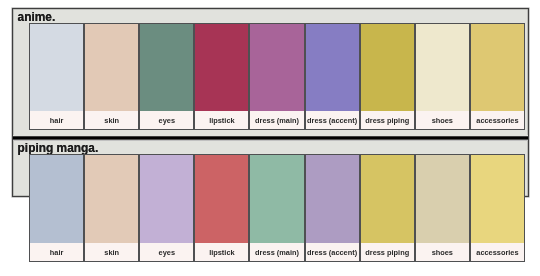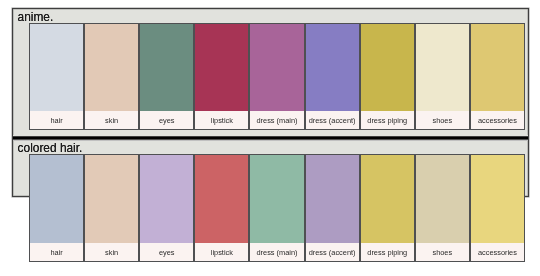--- a/index.html
+++ b/index.html
@@ -1,18 +1,18 @@
 <!DOCTYPE html>
 <html style="--page-bg: #ffffff; --frame-bg: #e1e2dd; --frame-border: #3e3e3e; --swatch-border: #4f5052; --label-bg: #fbf3f1; --label-fg: #2a2a2a; --title-fg: #1c1c1c; --divider: #000000;"><head>
 <meta charset="utf-8">
 <style>
   html,body{margin:0;padding:0;}
   html{--page-bg:#ffffff;--frame-bg:#e1e2dd;--frame-border:#3e3e3e;--swatch-border:#4f5052;--label-bg:#fbf3f1;--label-fg:#2a2a2a;--title-fg:#1c1c1c;--divider:#000000;}
   body{width:540px;height:276px;background:var(--page-bg);font-family:"Liberation Sans",sans-serif;overflow:hidden;-webkit-font-smoothing:antialiased;}
-  .frame{position:absolute;left:12px;top:8px;width:517px;height:189px;background:var(--frame-bg);box-sizing:border-box;border:1px solid var(--frame-border);box-shadow:0 0 0 0.55px #a5a5a5, inset 0 0 0 0.55px #9d9e9b;}
+  .frame{position:absolute;left:12px;top:8px;width:517px;height:189px;background:var(--frame-bg);box-sizing:border-box;border:1px solid var(--frame-border);box-shadow:0 0 0 0.55px #a5a5a5, inset 0 0 0 0.55px #9d9e9b;font-weight:bold;}
   .panel{position:relative;}
   .panel-title{font-size:11.9px;color:var(--title-fg);height:14.1px;line-height:16.2px;padding-left:4.6px;letter-spacing:0px;text-shadow:0 0 0.35px currentColor;}
   .swatches{display:flex;padding:0 3px 0 16px;}
   .swatch{width:56.33px;border:1.6px solid var(--swatch-border);box-sizing:border-box;}
   .chip{height:87.4px;}
   .label{background:var(--label-bg);font-size:7.4px;text-align:center;color:var(--label-fg);line-height:19.0px;height:17.1px;}
   .divider{height:6px;background:linear-gradient(to bottom,var(--frame-bg) 0px,var(--frame-bg) 1px,#404040 1px,#404040 2px,var(--divider) 2px,var(--divider) 4px,#505050 4px,#505050 5px,#c0c0c0 5px,#c0c0c0 6px);}
   .gap1{height:5.3px;}
   .panel2 .panel-title{height:13.6px;line-height:15.2px;}
   .panel2 .label{height:18.1px;line-height:19.1px;}
@@ -59,21 +59,21 @@
         </div>
         <div class="swatch">
           <div class="chip" style="background: rgb(222, 200, 114);"></div>
           <div class="label">accessories</div>
         </div>
       </div>
     <div class="gap1"></div>
   </div>
   <div class="divider"></div>
   <div class="panel panel2">
-    <div class="panel-title">colored hair.</div>
+    <div class="panel-title">piping manga.</div>
     <div class="swatches">
         <div class="swatch">
           <div class="chip" style="background: rgb(180, 191, 209);"></div>
           <div class="label">hair</div>
         </div>
         <div class="swatch">
           <div class="chip" style="background: rgb(226, 202, 183);"></div>
           <div class="label">skin</div>
         </div>
         <div class="swatch">

